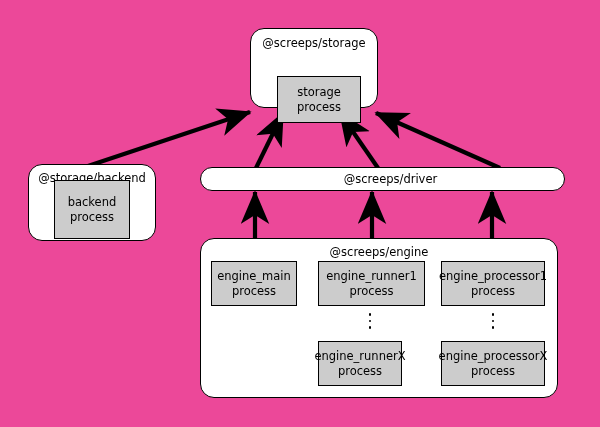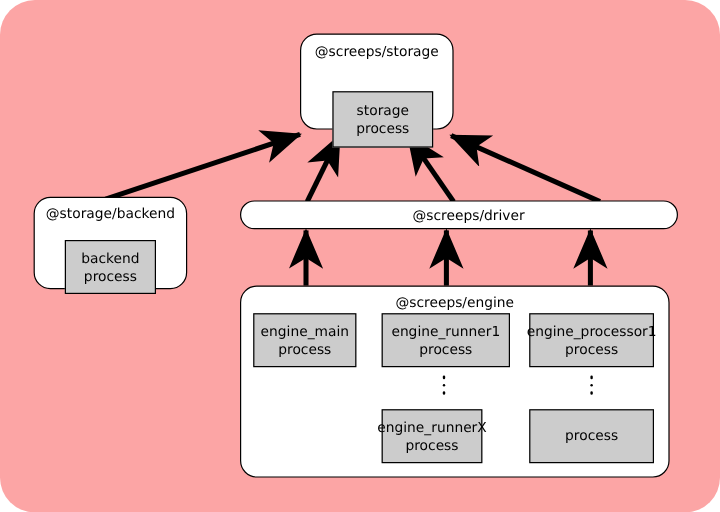--- a/index.html
+++ b/index.html
@@ -7,23 +7,22 @@
     padding: 0;
     background: #ffffff;
   }
   body {
     font-family: "DejaVu Sans", "Liberation Sans", sans-serif;
   }
   #diagram-root {
     position: relative;
     width: 600px;
     height: 427px;
-    background: #fca5a5;
+    background: #ec4899;
     overflow: hidden;
-    border-radius: 29px;
   }
   .svg-layer {
     position: absolute;
     left: 0;
     top: 0;
     width: 600px;
     height: 427px;
   }
   .arrows-layer { z-index: 1; }
 
@@ -127,21 +126,21 @@
     <div class="module-title" style="top:7px;">@screeps/storage</div>
   </div>
   <div class="process" style="left:277px; top:52px; width:84px; height:47px;margin-top:24px;">
     <span>storage</span>
     <span>process</span>
   </div>
 
   <div class="module" id="backend-module" style="left:28px; top:164px; width:128px; height:77px;">
     <div class="module-title" style="top:6px;">@storage/backend</div>
   </div>
-  <div class="process" style="left:54px; top:200px; width:76px; height:45px;">
+  <div class="process" style="left:54px; top:180px; width:76px; height:59px;">
     <span>backend</span>
     <span>process</span>
   </div>
 
   <div id="driver-bar" style="left:200px; top:167px; width:365px; height:24px;">
     <span>@screeps/driver</span>
   </div>
 
   <div class="module" id="engine-module" style="left:200px; top:238px; width:358px; height:160px;">
     <div class="module-title" style="top:6px;">@screeps/engine</div>
@@ -169,16 +168,17 @@
     <i></i>
       <i></i>
       <i></i>
   </div>
 
   <div class="process" style="left:318px; top:341px; width:84px; height:45px;">
     <span>engine_runnerX</span>
     <span>process</span>
   </div>
   <div class="process" style="left:441px; top:341px; width:104px; height:45px;">
+    <span>engine_processorX</span>
     <span>process</span>
   </div>
 
 </div>
 
 </body></html>

